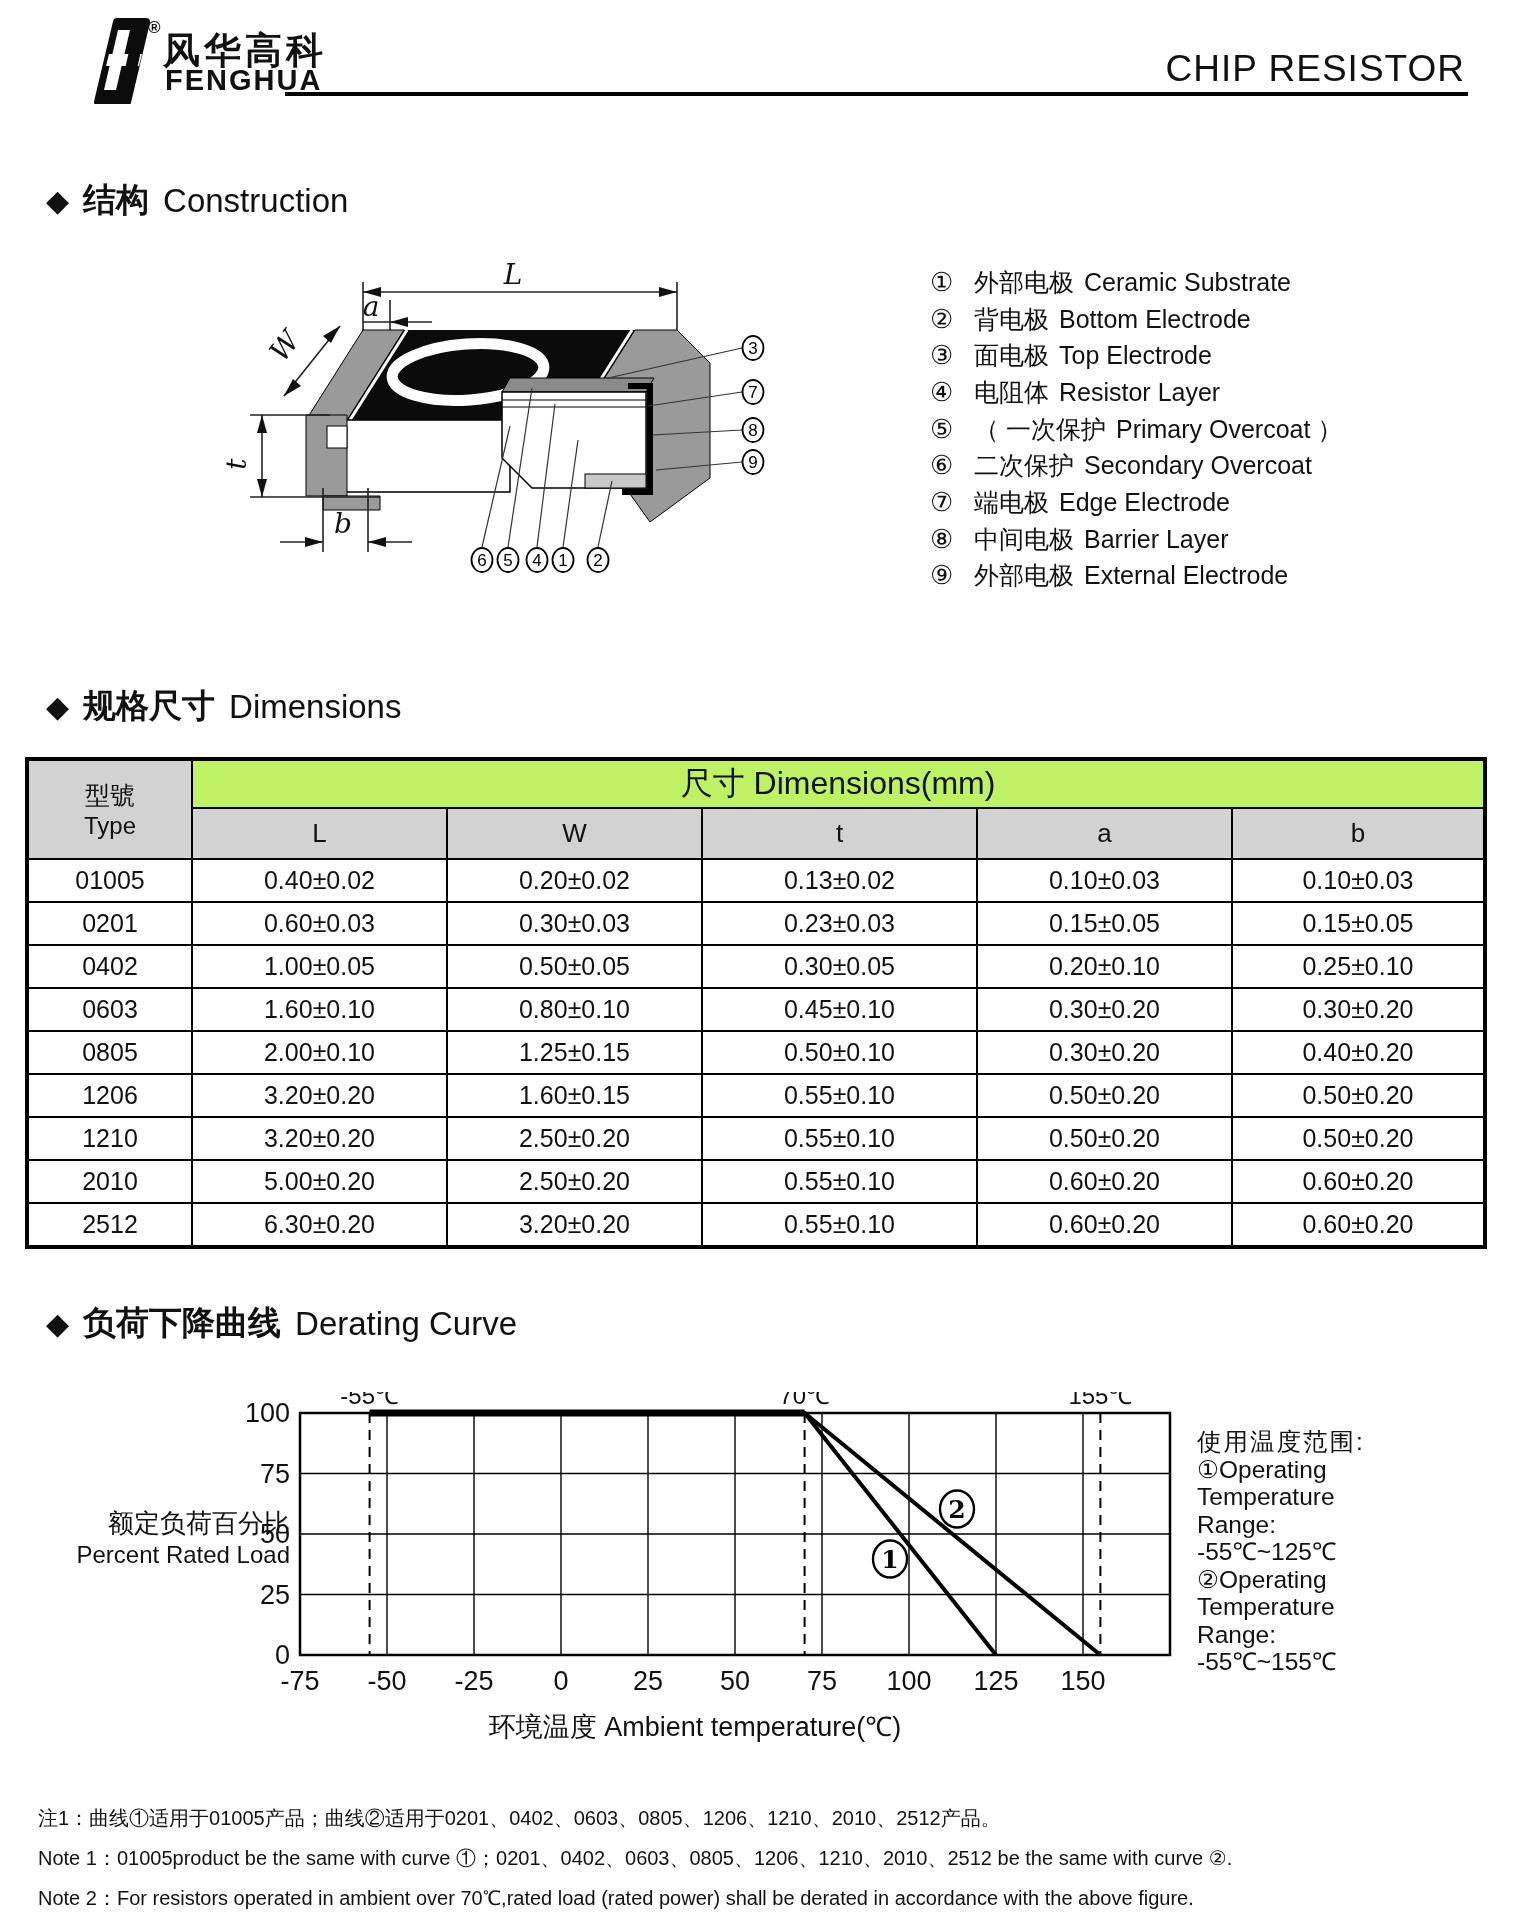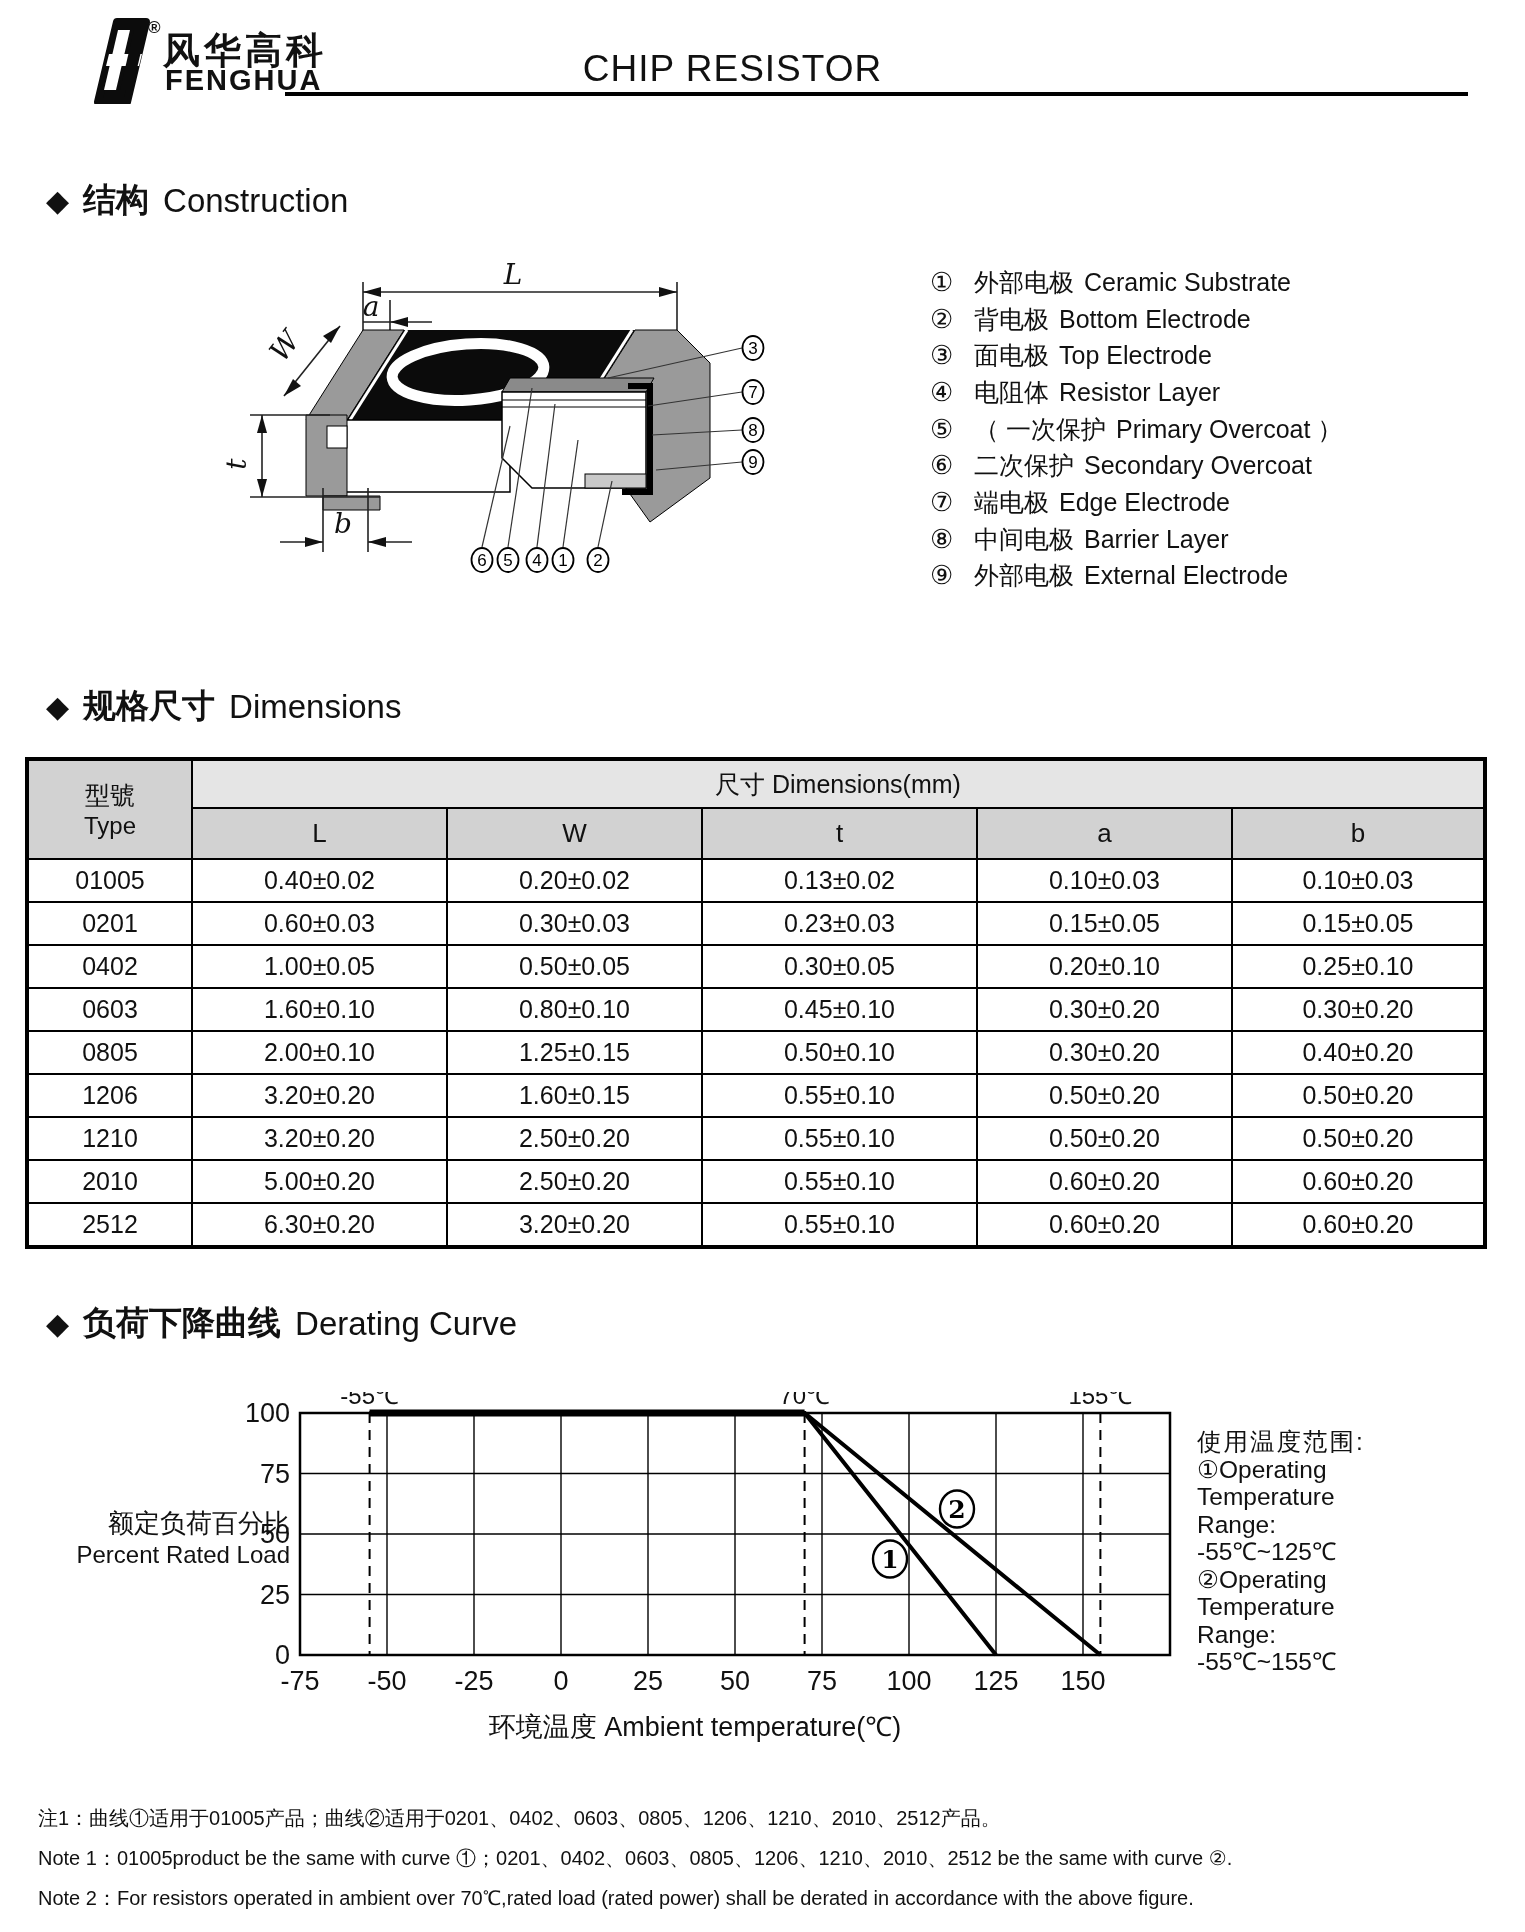--- a/index.html
+++ b/index.html
@@ -5,21 +5,21 @@
   html,body{margin:0;padding:0;}
   body{width:1525px;height:1932px;position:relative;background:#ffffff;
        font-family:"Liberation Sans",sans-serif;color:#111;overflow:hidden;}
   .abs{position:absolute;}
 
   
   #logo-emblem{left:84px;top:16px;}
   #logo-reg{left:148px;top:18px;font-size:17px;font-weight:700;}
   #logo-zh{left:163px;top:26px;font-size:37px;font-weight:700;letter-spacing:4px;}
   #logo-en{left:165px;top:64px;font-size:29px;font-weight:700;letter-spacing:2px;text-align:center;}
-  #doc-title{left:0;top:48px;width:1465px;text-align:center;font-size:37px;font-weight:500;letter-spacing:1px;}
+  #doc-title{left:0;top:48px;width:1465px;text-align:right;font-size:37px;font-weight:500;letter-spacing:1px;}
   #header-rule{left:285px;top:92px;width:1183px;height:4px;background:#000;}
 
   
   .section-heading{display:flex;align-items:center;gap:14px;font-size:33px;}
   .section-heading .diamond{font-size:30px;line-height:1;}
   .section-heading .zh{font-weight:700;}
   .section-heading .en{font-weight:500;}
   #heading-construction{left:46px;top:178px;}
   #heading-dimensions{left:46px;top:684px;}
   #heading-derating{left:46px;top:1301px;}
@@ -36,21 +36,21 @@
   #construction-svg .dim{stroke:#222;stroke-width:1.6;fill:none;}
   #construction-svg .thin{stroke:#333;stroke-width:1.2;fill:none;}
   #construction-svg .dimlabel{font-family:"DejaVu Serif",serif;font-style:italic;font-size:28px;fill:#111;}
   #construction-svg .callout-circle{fill:#fff;stroke:#000;stroke-width:1.8;}
   #construction-svg .callout-num{font-size:17px;fill:#000;text-anchor:middle;font-weight:500;}
 
   
   #dims-table{position:absolute;left:25px;top:757px;border-collapse:collapse;table-layout:fixed;
               border:4px solid #000;}
   #dims-table th,#dims-table td{border:2px solid #000;text-align:center;vertical-align:middle;padding:0;}
-  #dims-table .group-th{height:46px;background:#e5e5e5;font-size:25px;font-weight:500;}
+  #dims-table .group-th{height:46px;background:#bef264;font-size:32px;font-weight:500;}
   #dims-table .col-th{height:49px;background:#d2d2d2;font-size:26px;font-weight:400;}
   #dims-table .type-th{background:#d2d2d2;font-weight:500;}
   #dims-table .type-th .l1{font-size:25px;}
   #dims-table .type-th .l2{font-size:24px;font-weight:400;}
   #dims-table td{height:41px;font-size:25px;}
 
   
   #derating-svg{left:240px;top:1392px;}
   #derating-svg .grid{stroke:#000;stroke-width:1.4;}
   #derating-svg .dash{stroke:#000;stroke-width:2;stroke-dasharray:10 7;}

